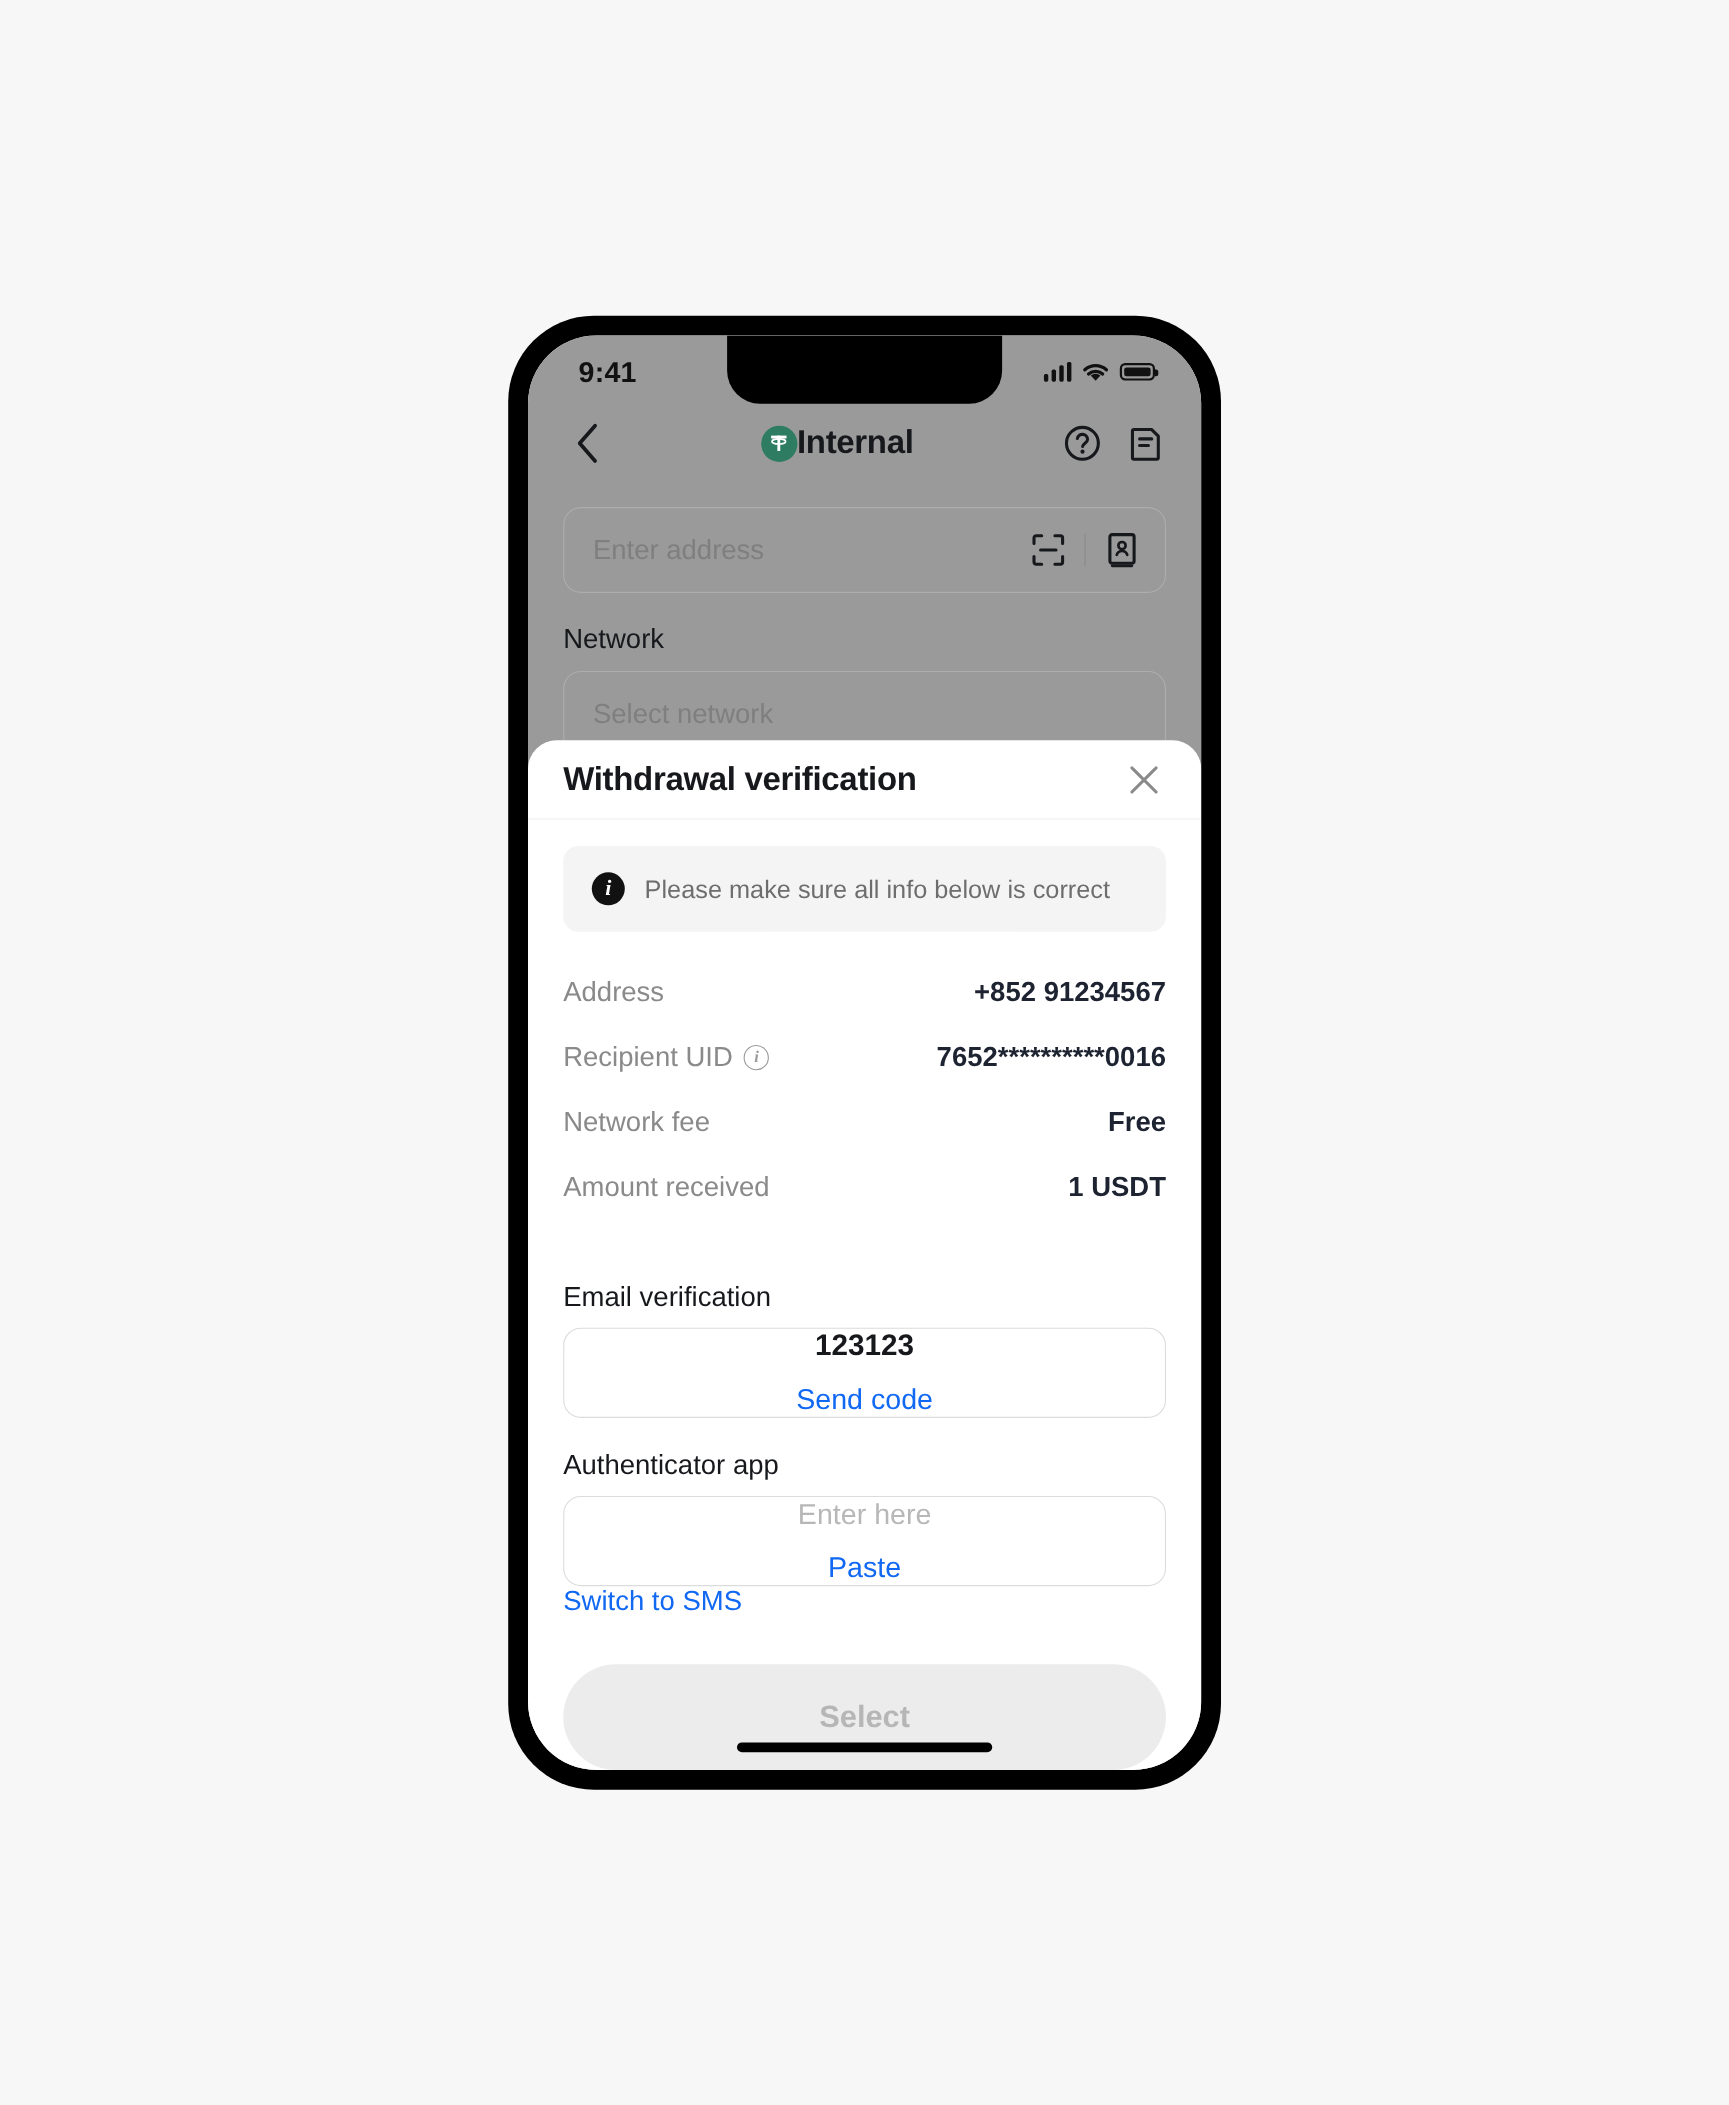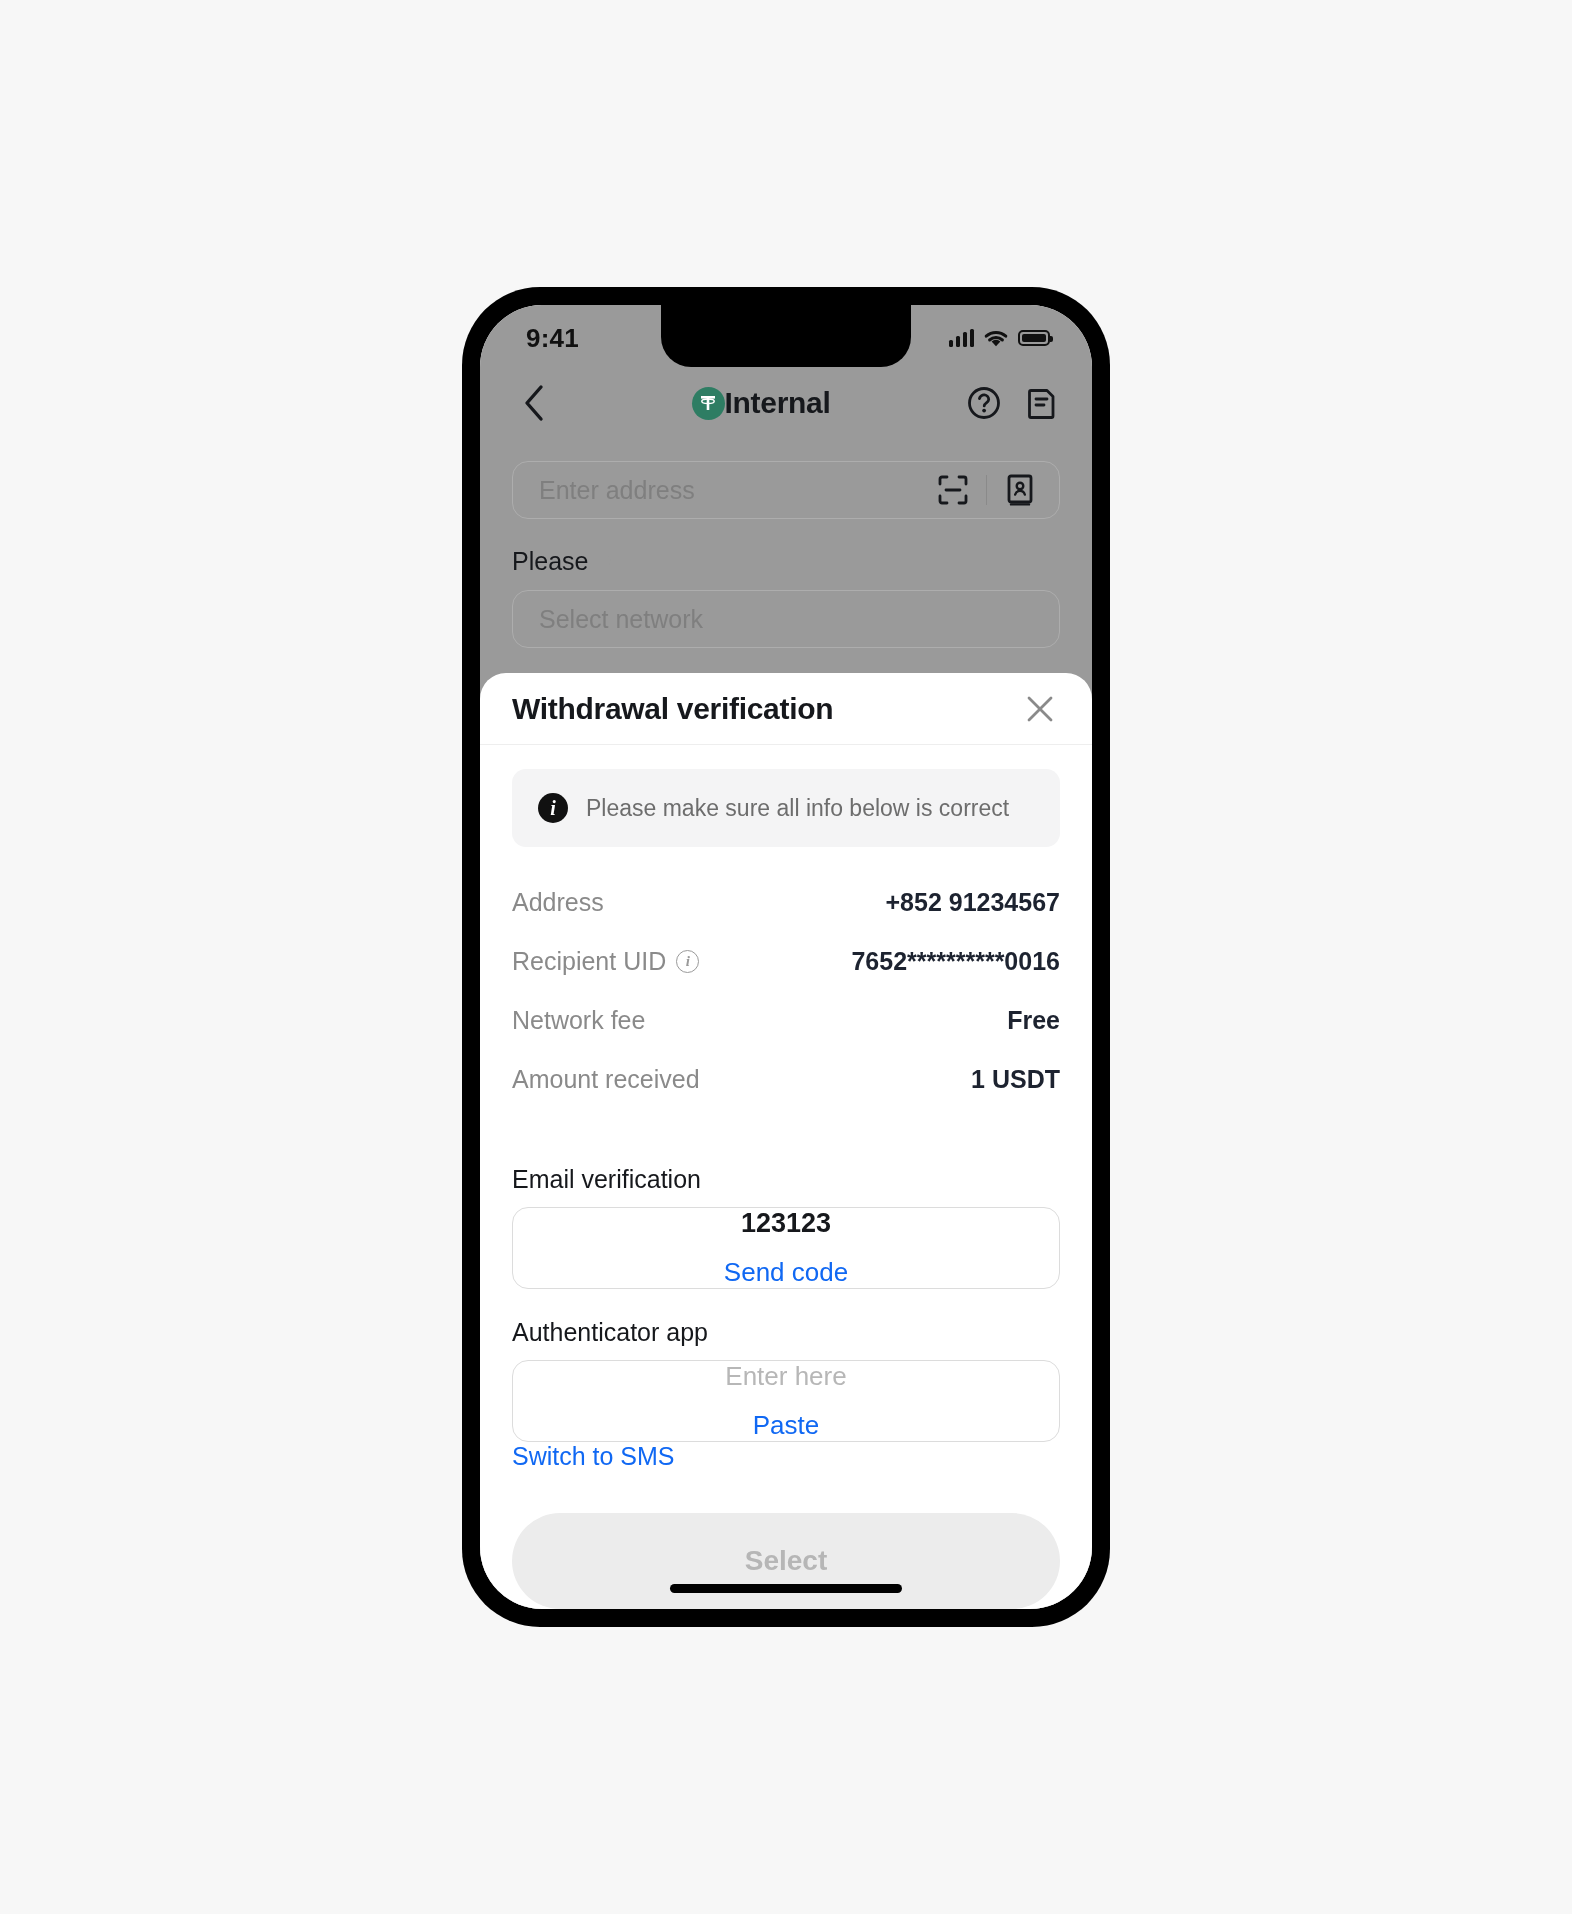--- a/index.html
+++ b/index.html
@@ -123,21 +123,21 @@
   .header-actions { display: flex; align-items: center; gap: 22px; }
   .hdr-icon { width: 36px; height: 36px; cursor: pointer; }
 
   
   .app-body { position: relative; padding: 22px 32px 0; z-index: 10; }
   .field-label {
     font-size: 25px; color: #16181c; margin-bottom: 14px;
     display: flex; align-items: center; gap: 9px;
   }
   .input-box {
-    height: 58px;
+    height: 78px;
     border: 1.5px solid #adadad;
     border-radius: 16px;
     display: flex; align-items: center;
     padding: 0 22px 0 26px;
   }
   .input-box .ph { flex: 1; font-size: 25px; color: #7f7f7f; }
   .in-icons { display: flex; align-items: center; gap: 16px; }
   .vdiv { width: 1.5px; height: 30px; background: #8a8a8a; }
 
   
@@ -317,21 +317,21 @@
             <svg width="34" height="34" viewBox="0 0 34 34">
               <rect x="6" y="3" width="22" height="26" rx="2" fill="none" stroke="#16181c" stroke-width="2.8"></rect>
               <circle cx="17" cy="13" r="3.3" fill="none" stroke="#16181c" stroke-width="2.4"></circle>
               <path d="M12.2 21.5 a5 5 0 0 1 9.6 0" fill="none" stroke="#16181c" stroke-width="2.4" stroke-linecap="round"></path>
               <line x1="8" y1="31.4" x2="26" y2="31.4" stroke="#16181c" stroke-width="2.4" stroke-linecap="round"></line>
             </svg>
           </div>
         </div>
 
         <div class="field-label" style="margin-top:28px;">
-          <span>Please</span>
+          <span>Network</span>
           <span class="i-circle">i</span>
         </div>
         <div class="input-box">
           <div class="ph">Select network</div>
         </div>
       </div>
     </div>
 
     <div class="sheet">
       <div class="sheet-header">

